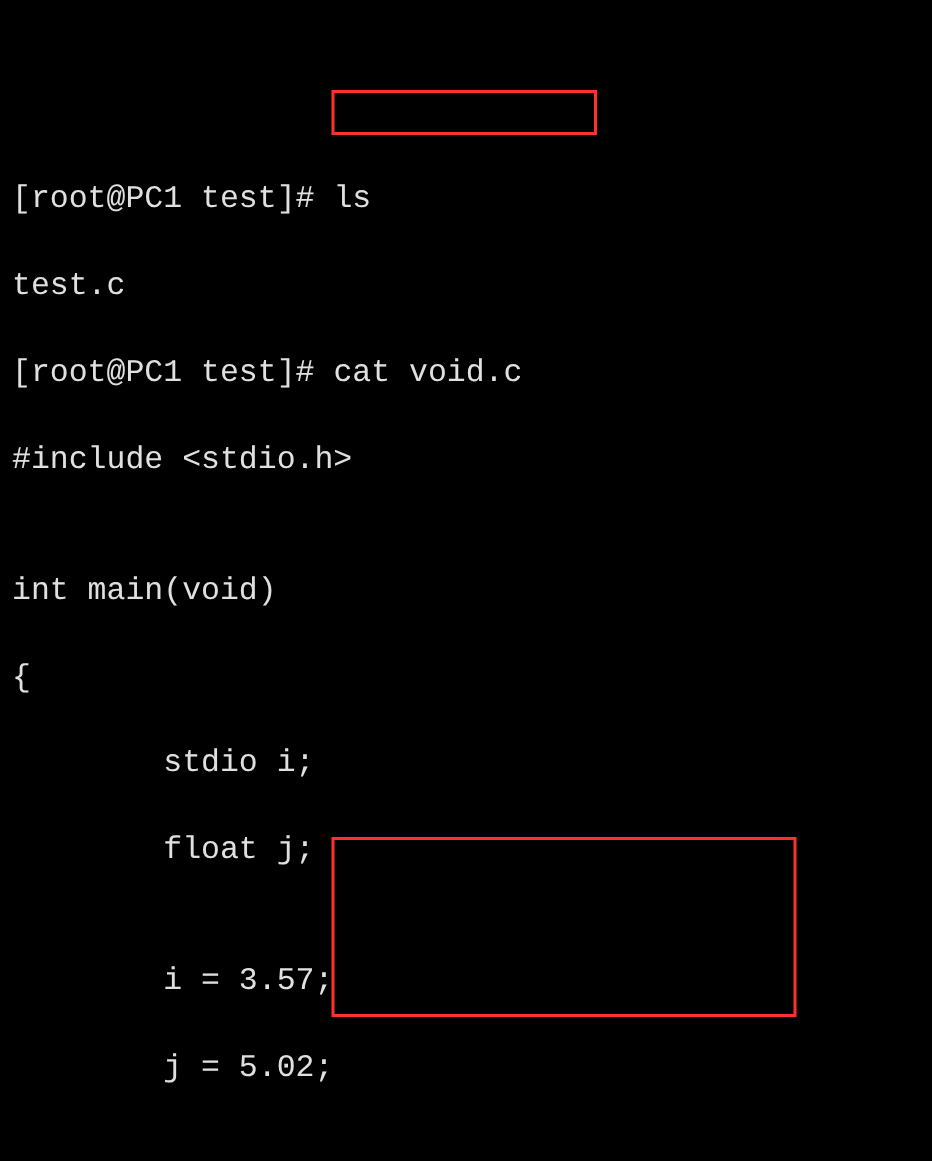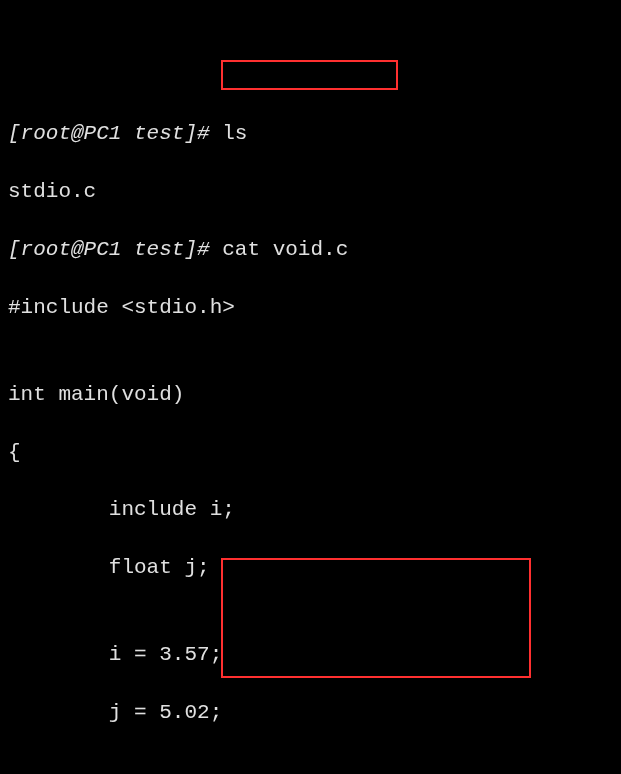--- a/index.html
+++ b/index.html
@@ -17,46 +17,45 @@
       height: 774px;
       line-height: 1.38;
       white-space: pre;
       position: relative;
     }
     .line {
       white-space: pre;
     }
     .prompt {
       color: #e0e0e0;
-      font-style: italic;
     }
     .highlight-box-1 {
       position: absolute;
       border: 2px solid #ff3030;
       pointer-events: none;
     }
     .highlight-box-2 {
       position: absolute;
       border: 2px solid #ff3030;
       pointer-events: none;
     }
   </style>
 </head>
 <body>
 
 
 
 <div class="line"><span class="prompt">[root@PC1 test]# </span><span>ls</span></div>
-<div class="line">stdio.c</div>
+<div class="line">test.c</div>
 <div class="line"><span class="prompt">[root@PC1 test]# </span><span>cat void.c</span></div>
 <div class="line">#include &lt;stdio.h&gt;</div>
 <div class="line"></div>
 <div class="line">int main(void)</div>
 <div class="line">{</div>
-<div class="line">        include i;</div>
+<div class="line">        stdio i;</div>
 <div class="line">        float j;</div>
 <div class="line"></div>
 <div class="line">        i = 3.57;</div>
 <div class="line">        j = 5.02;</div>
 <div class="line"></div>
 
 
 <div class="line"></div>
 
 

